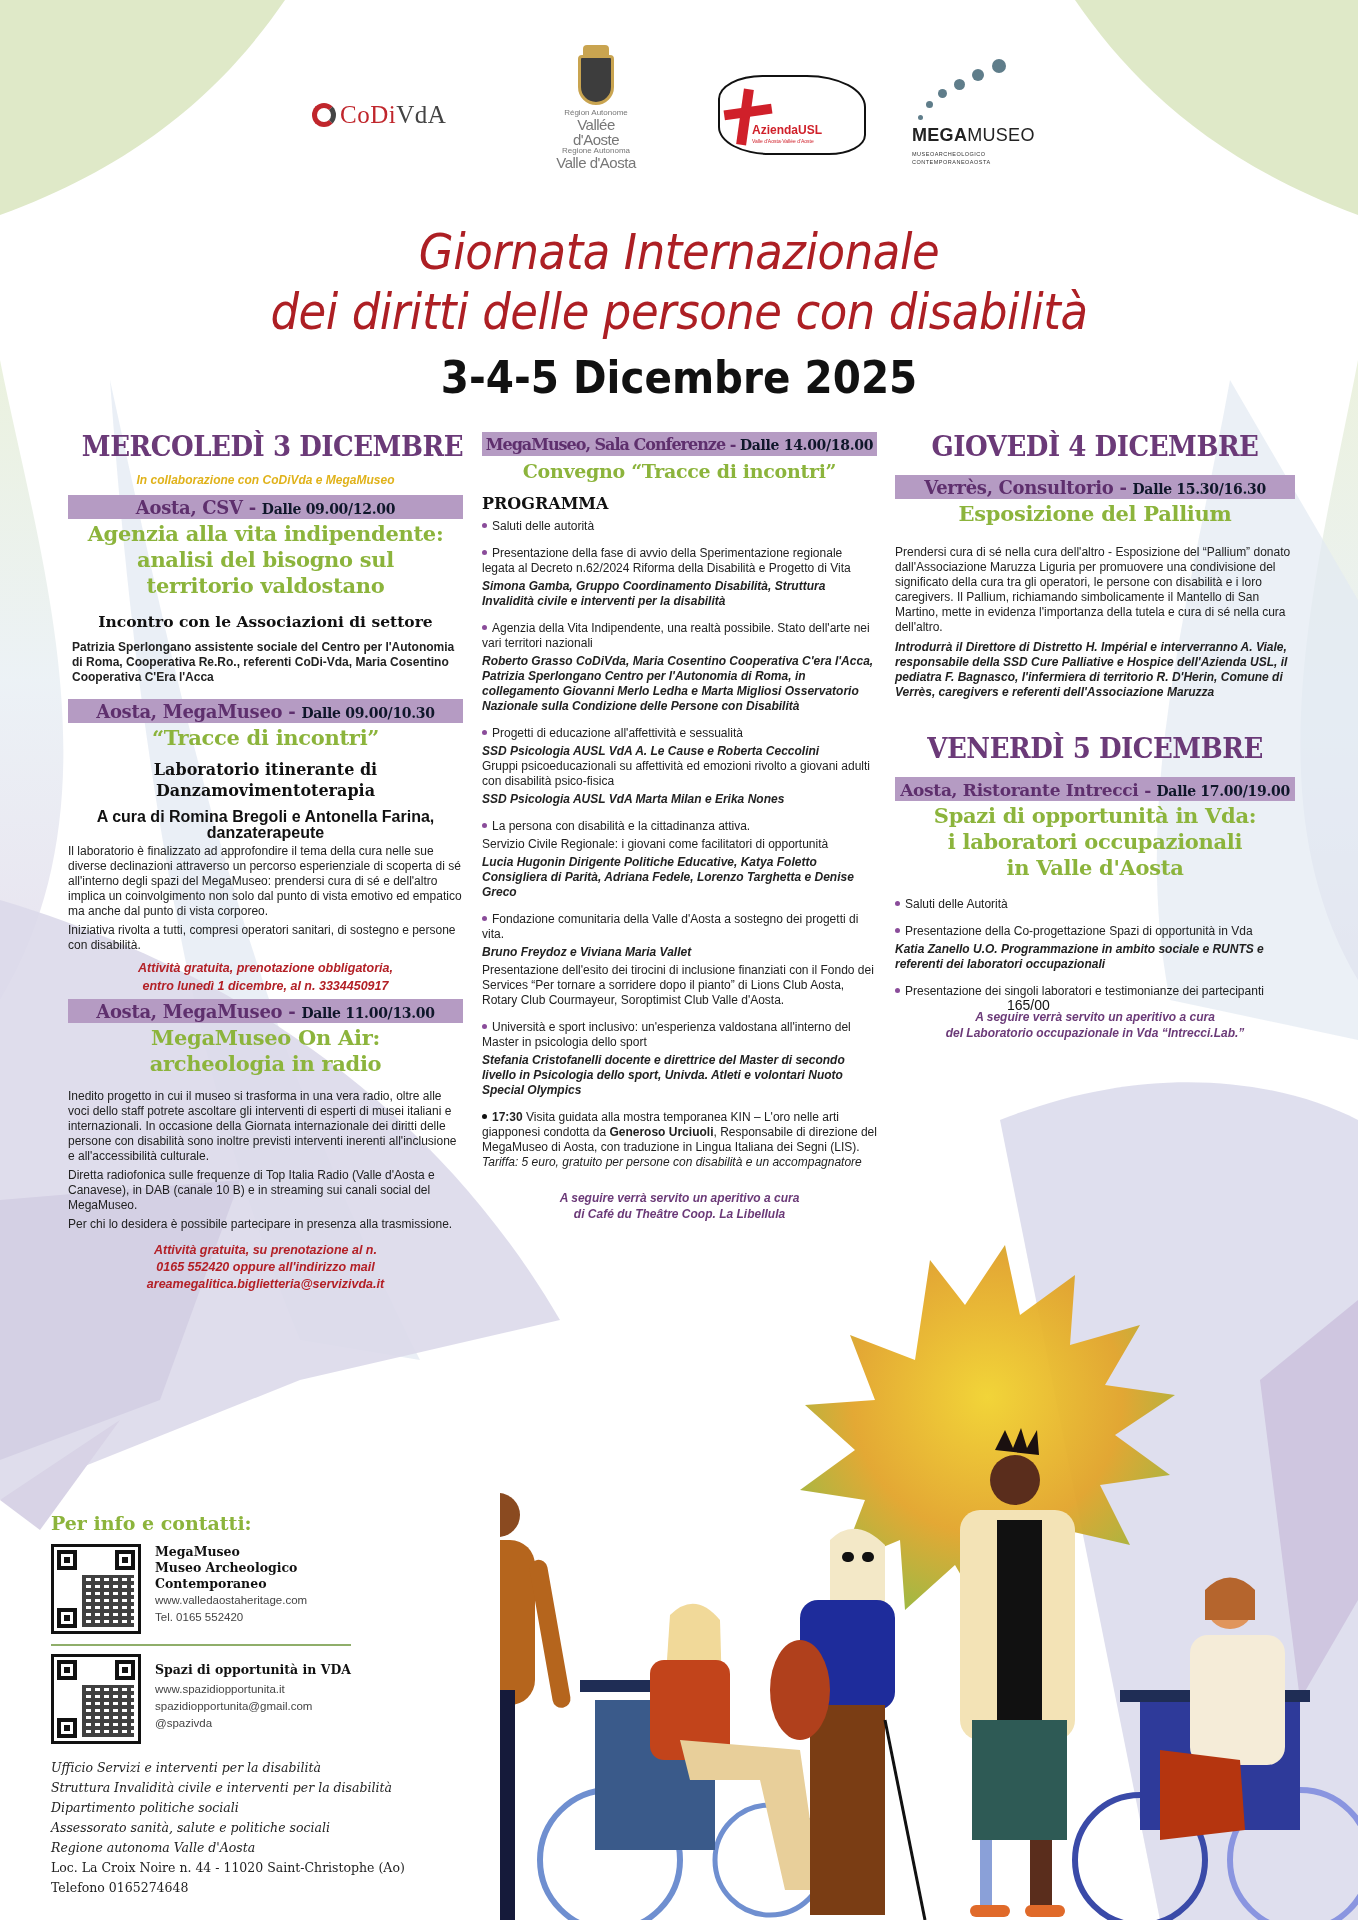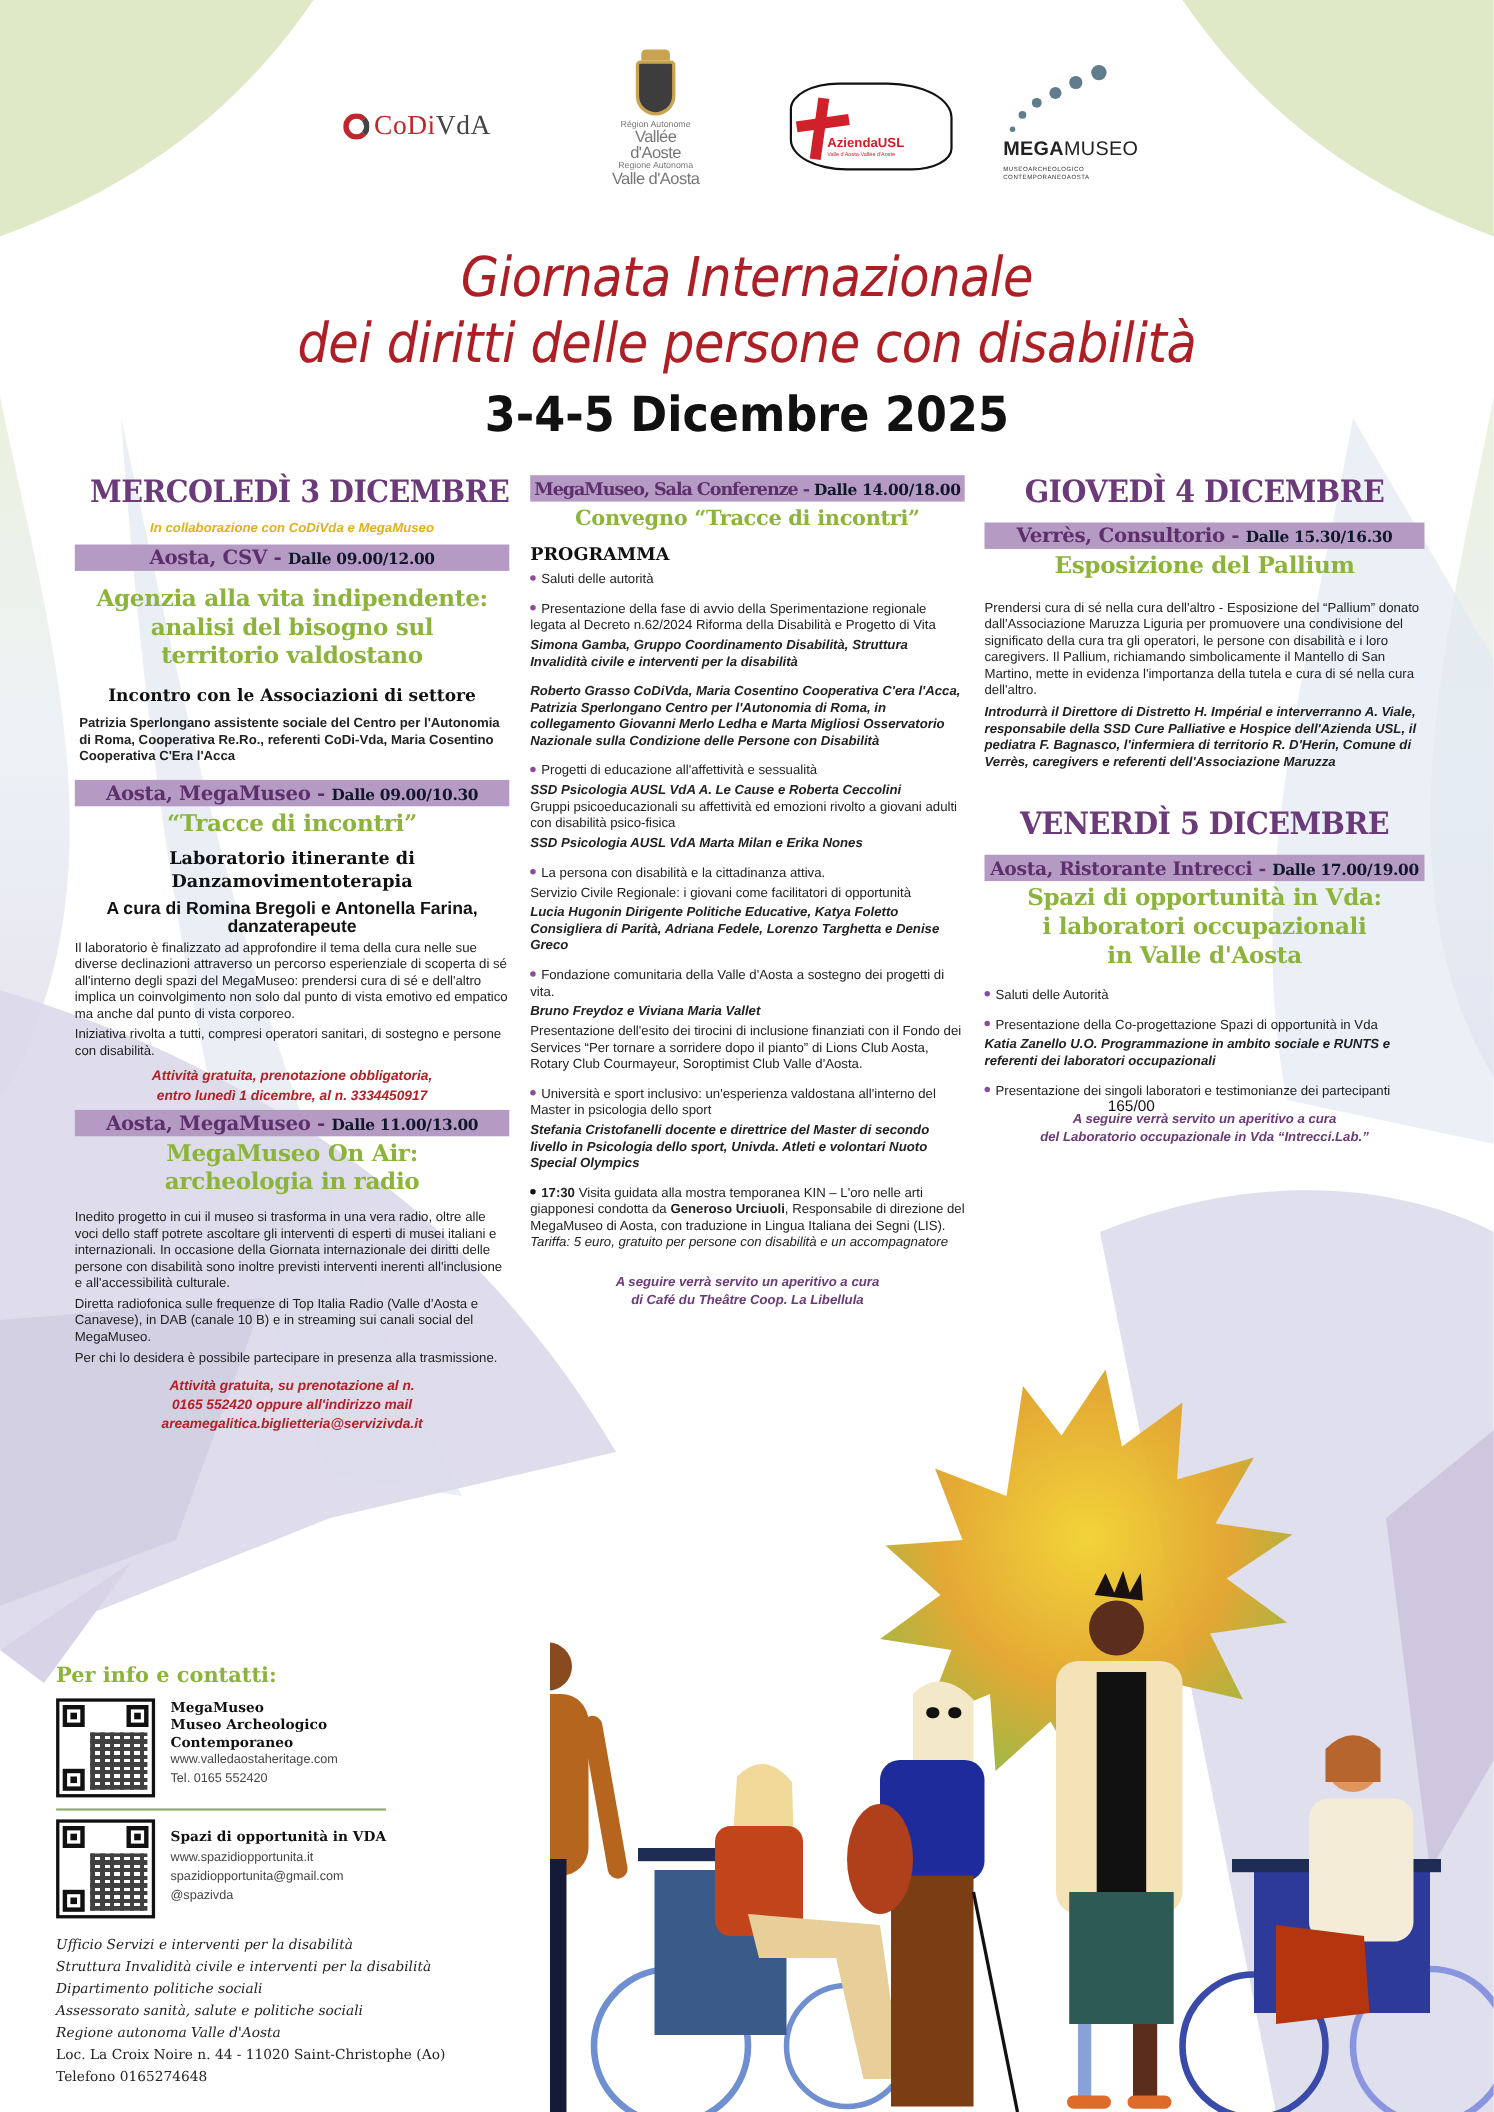--- a/index.html
+++ b/index.html
@@ -168,21 +168,21 @@
   <div class="dates">3-4-5 Dicembre 2025</div>
 </div>
 
 <div class="col col-left">
   <div class="day">MERCOLEDÌ 3 DICEMBRE</div>
   <div class="collab">In collaborazione con CoDiVda e MegaMuseo</div>
 
   <div class="venue-bar">
     <span class="place">Aosta, CSV - </span><span class="time">Dalle 09.00/12.00</span>
   </div>
-  <div class="ev-title" style="margin-top:12px">
+  <div class="ev-title" style="margin-top:2px">
     <div>Agenzia alla vita indipendente:</div>
     <div>analisi del bisogno sul</div>
     <div>territorio valdostano</div>
   </div>
   <div class="sub-title" style="margin-top:12px;font-size:15.5px">Incontro con le Associazioni di settore</div>
   <div class="body" style="font-weight:bold;margin-top:8px;padding-left:4px">Patrizia Sperlongano assistente sociale del Centro per l'Autonomia di Roma, Cooperativa Re.Ro., referenti CoDi-Vda, Maria Cosentino Cooperativa C'Era l'Acca</div>
 
   <div class="venue-bar" style="margin-top:14px">
     <span class="place">Aosta, MegaMuseo - </span><span class="time">Dalle 09.00/10.30</span>
   </div>
@@ -229,20 +229,21 @@
   <div class="prog-item" style="margin-top:6px">
     <div class="body"><span class="bullet"></span><span>Saluti delle autorità</span></div>
   </div>
 
   <div class="prog-item">
     <div class="body"><span class="bullet"></span><span>Presentazione della fase di avvio della Sperimentazione regionale legata al Decreto n.62/2024 Riforma della Disabilità e Progetto di Vita</span></div>
     <div class="body it">Simona Gamba, Gruppo Coordinamento Disabilità, Struttura Invalidità civile e interventi per la disabilità</div>
   </div>
 
   <div class="prog-item">
+    <div class="body"><span class="bullet"></span><span>Agenzia della Vita Indipendente, una realtà possibile. Stato dell'arte nei vari territori nazionali</span></div>
     <div class="body it">Roberto Grasso CoDiVda, Maria Cosentino Cooperativa C'era l'Acca, Patrizia Sperlongano Centro per l'Autonomia di Roma, in collegamento Giovanni Merlo Ledha e Marta Migliosi Osservatorio Nazionale sulla Condizione delle Persone con Disabilità</div>
   </div>
 
   <div class="prog-item">
     <div class="body"><span class="bullet"></span><span>Progetti di educazione all'affettività e sessualità</span></div>
     <div class="body it">SSD Psicologia AUSL VdA A. Le Cause e Roberta Ceccolini</div>
     <div class="body" style="margin-top:0">Gruppi psicoeducazionali su affettività ed emozioni rivolto a giovani adulti con disabilità psico-fisica</div>
     <div class="body it">SSD Psicologia AUSL VdA Marta Milan e Erika Nones</div>
   </div>
 

